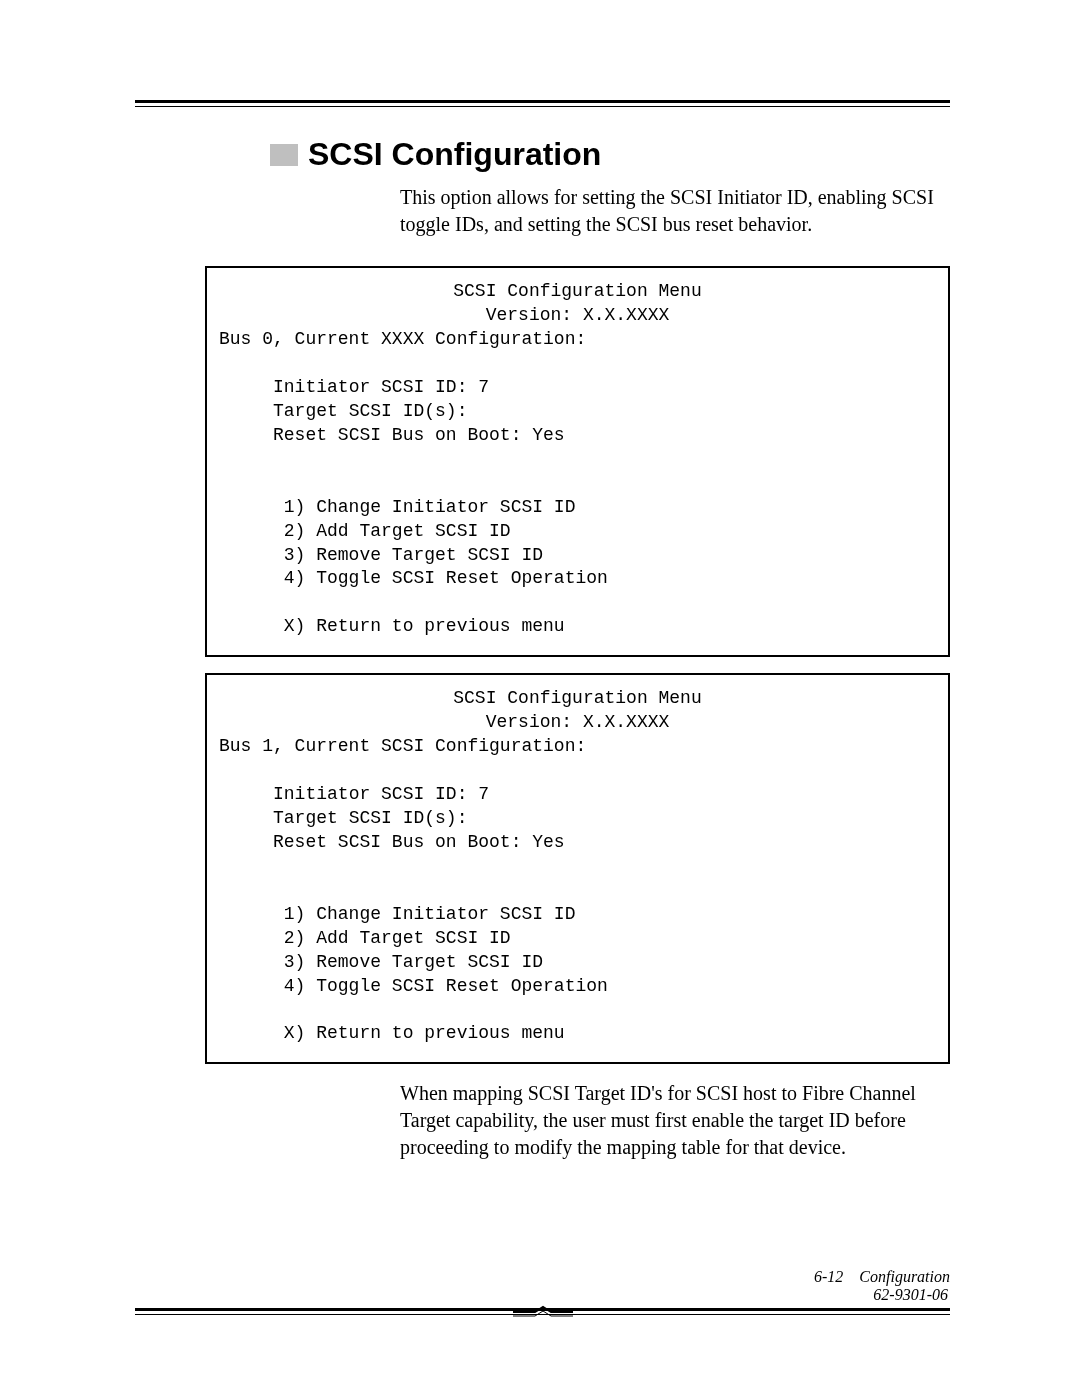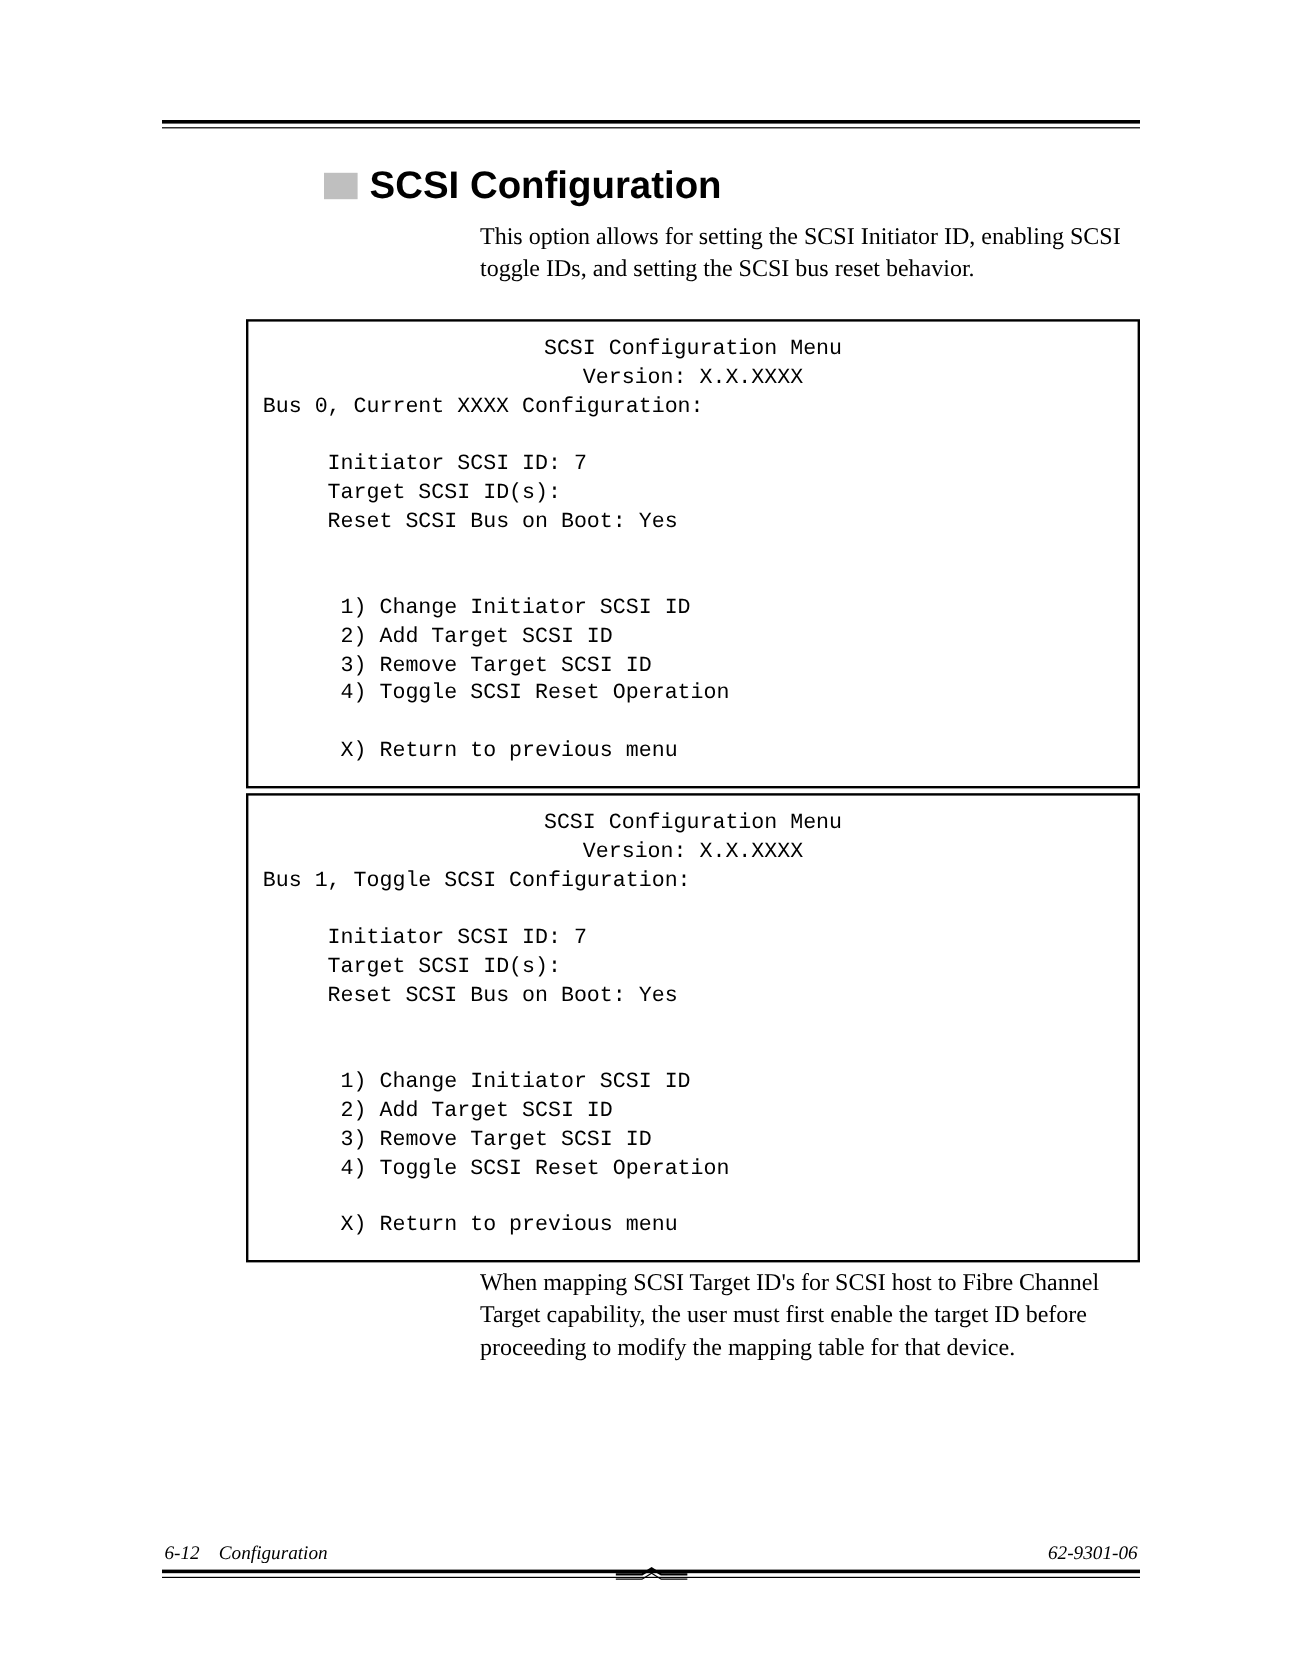--- a/index.html
+++ b/index.html
@@ -52,41 +52,42 @@
   }
   .code-box {
     border: 2px solid #000;
     margin-left: 70px;
     margin-right: 0;
     padding: 12px 12px 16px 12px;
     font-family: "Courier New", Courier, monospace;
     font-size: 18px;
     line-height: 1.33;
     white-space: pre;
-    margin-bottom: 4px;
+    margin-bottom: 16px;
   }
   .footer {
     position: absolute;
     left: 135px;
     right: 130px;
     bottom: 82px;
   }
   .footer-line {
     border-top: 3px solid #000;
     border-bottom: 1px solid #000;
     height: 3px;
     position: relative;
   }
   .footer-row {
     display: flex;
     justify-content: space-between;
     align-items: flex-end;
     font-style: italic;
     font-size: 16px;
     margin-bottom: 4px;
+    flex-direction: column;
   }
   .footer-left {
     padding-left: 2px;
   }
   .footer-right {
     padding-right: 2px;
   }
   .footer-bracket {
     position: absolute;
     left: 50%;
@@ -119,21 +120,21 @@
 
 
       <span>1) Change Initiator SCSI ID</span>
       <span>2) Add Target SCSI ID</span>
       <span>3) Remove Target SCSI ID</span>
       <span>4) Toggle SCSI Reset Operation</span>
 
       <span>X) Return to previous menu</span></div>
 
 
-  <div class="code-box"><div style="text-align:center">SCSI Configuration Menu</div><div style="text-align:center">Version: X.X.XXXX</div><span>Bus 1, Toggle SCSI Configuration:</span>
+  <div class="code-box"><div style="text-align:center">SCSI Configuration Menu</div><div style="text-align:center">Version: X.X.XXXX</div><span>Bus 1, Current SCSI Configuration:</span>
 
      <span>Initiator SCSI ID: 7</span>
      <span>Target SCSI ID(s):</span>
      <span>Reset SCSI Bus on Boot: Yes</span>
 
 
       <span>1) Change Initiator SCSI ID</span>
       <span>2) Add Target SCSI ID</span>
       <span>3) Remove Target SCSI ID</span>
       <span>4) Toggle SCSI Reset Operation</span>

